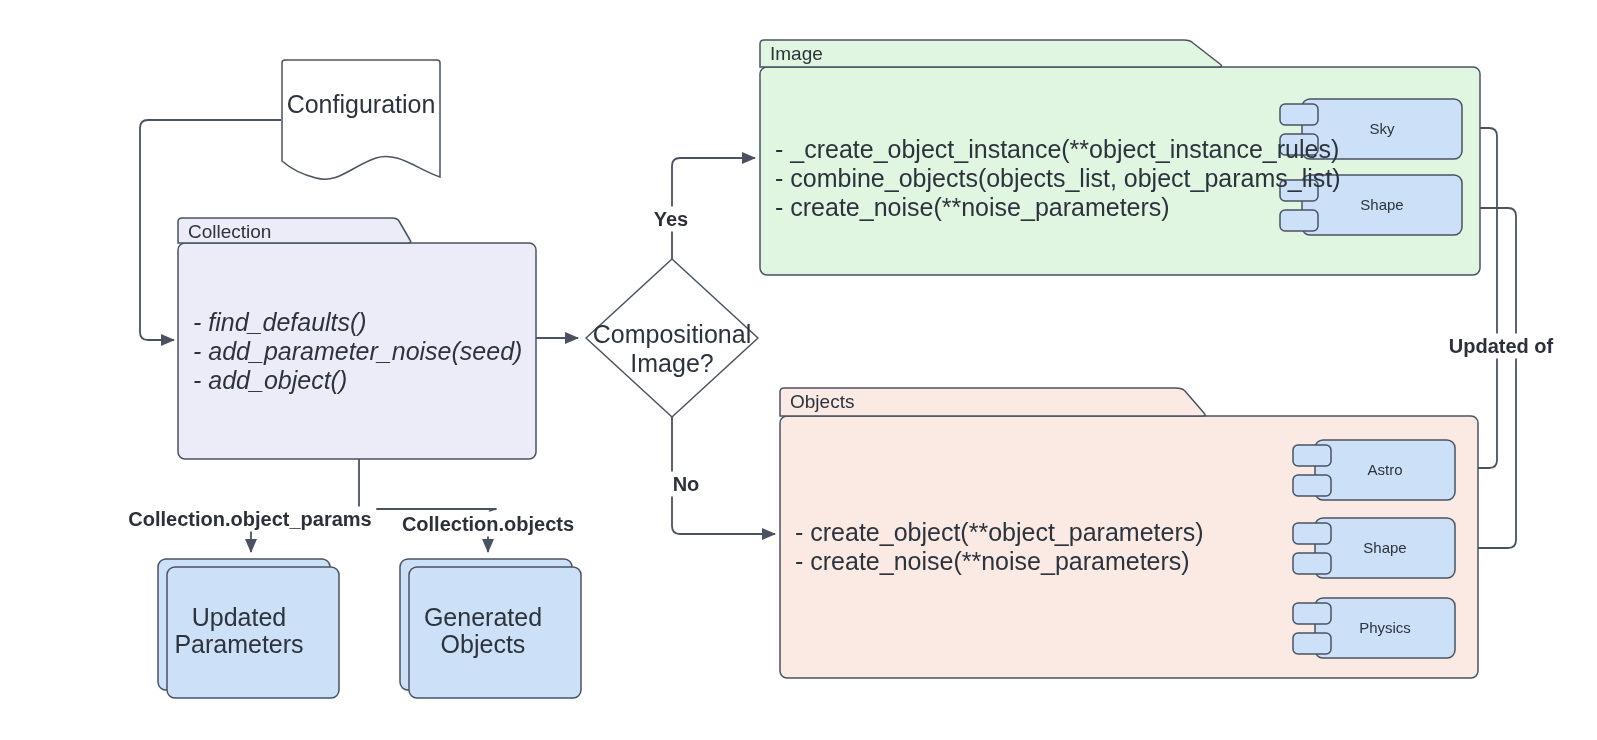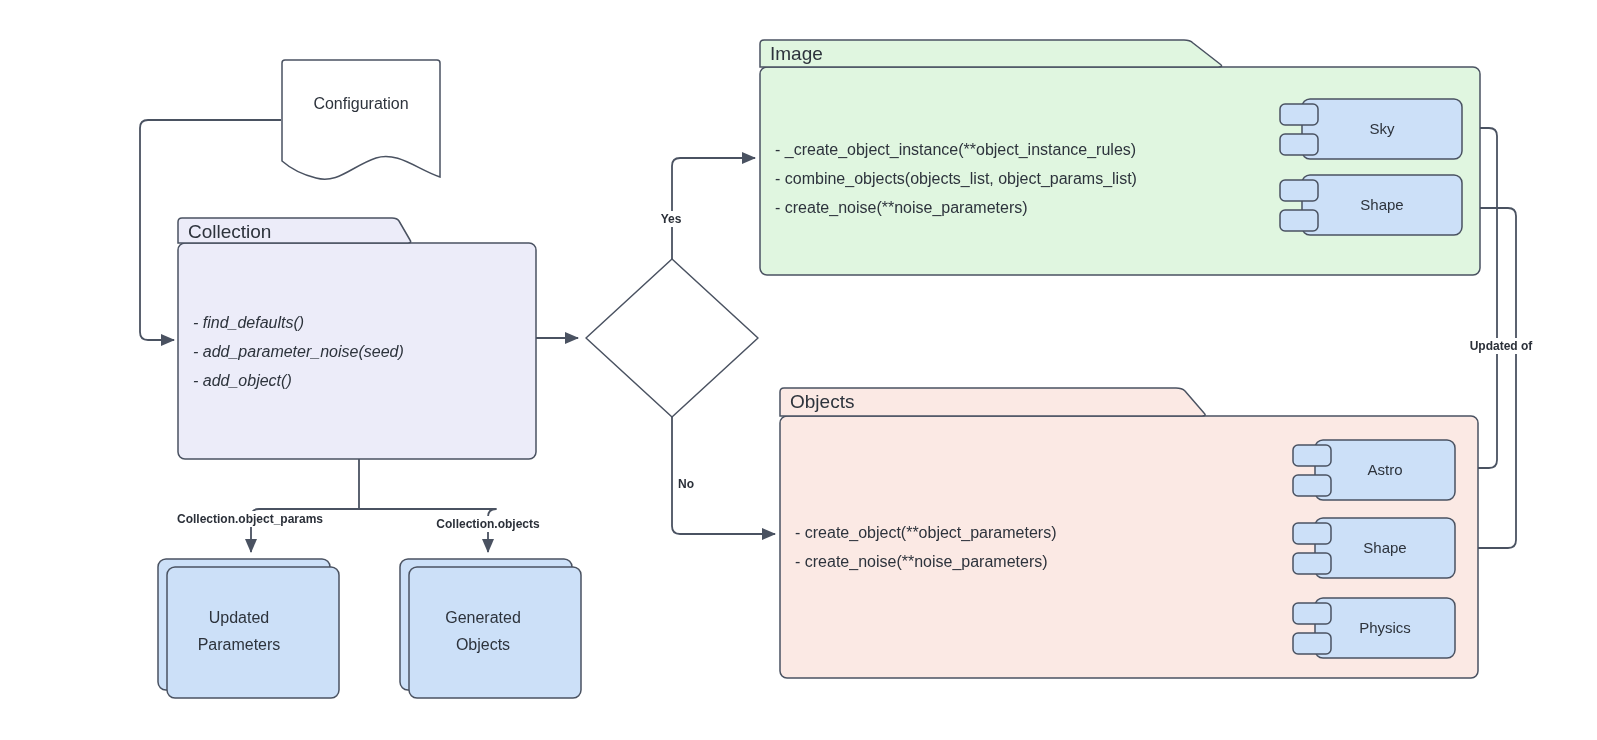--- a/index.html
+++ b/index.html
@@ -1,28 +1,28 @@
 <!DOCTYPE html>
 <html><head>
 <meta charset="utf-8">
 <style>
   html,body{margin:0;padding:0;background:#ffffff;}
   #canvas{
     position:relative;width:1597px;height:740px;background:#ffffff;
     font-family:"Liberation Sans",sans-serif;color:#2d333c;overflow:hidden;
   }
   #shapes{position:absolute;left:0;top:0;}
-  .txt{position:absolute;color:#2d333c;font-size:16px;line-height:24px;white-space:nowrap;}
+  .txt{position:absolute;color:#2d333c;font-size:25px;line-height:24px;white-space:nowrap;}
   .title{font-size:19px;}
   .methods{line-height:29px;}
   .center{text-align:center;}
   .edge-label{
     position:absolute;transform:translate(-50%,-50%);
     background:#ffffff;padding:1px 5px;
-    font-size:12px;font-weight:bold;color:#2b3039;white-space:nowrap;
+    font-size:20px;font-weight:bold;color:#2b3039;white-space:nowrap;
   }
   .comp-label{position:absolute;text-align:center;font-size:15px;}
   .twoline{line-height:27px;text-align:center;}
 </style>
 </head>
 <body>
 
 <div id="canvas">
 
   <svg id="shapes" width="1597" height="740" viewBox="0 0 1597 740">
@@ -107,20 +107,22 @@
   <div class="txt center" style="left:281px;top:92px;width:160px;">Configuration</div>
 
   <div class="txt title" style="left:188px;top:220px;">Collection</div>
   <div class="txt methods" style="left:193px;top:308px;font-style:italic;">
     <div>- find_defaults()</div>
     <div>- add_parameter_noise(seed)</div>
     <div>- add_object()</div>
   </div>
 
   <div class="txt center" style="left:586px;top:320px;width:172px;line-height:29px;white-space:normal;">
+    <div>Compositional</div>
+    <div>Image?</div>
   </div>
 
   <div class="txt title" style="left:770px;top:42px;">Image</div>
   <div class="txt methods" style="left:775px;top:135px;">
     <div>- _create_object_instance(**object_instance_rules)</div>
     <div>- combine_objects(objects_list, object_params_list)</div>
     <div>- create_noise(**noise_parameters)</div>
   </div>
 
   <div class="txt title" style="left:790px;top:390px;">Objects</div>

